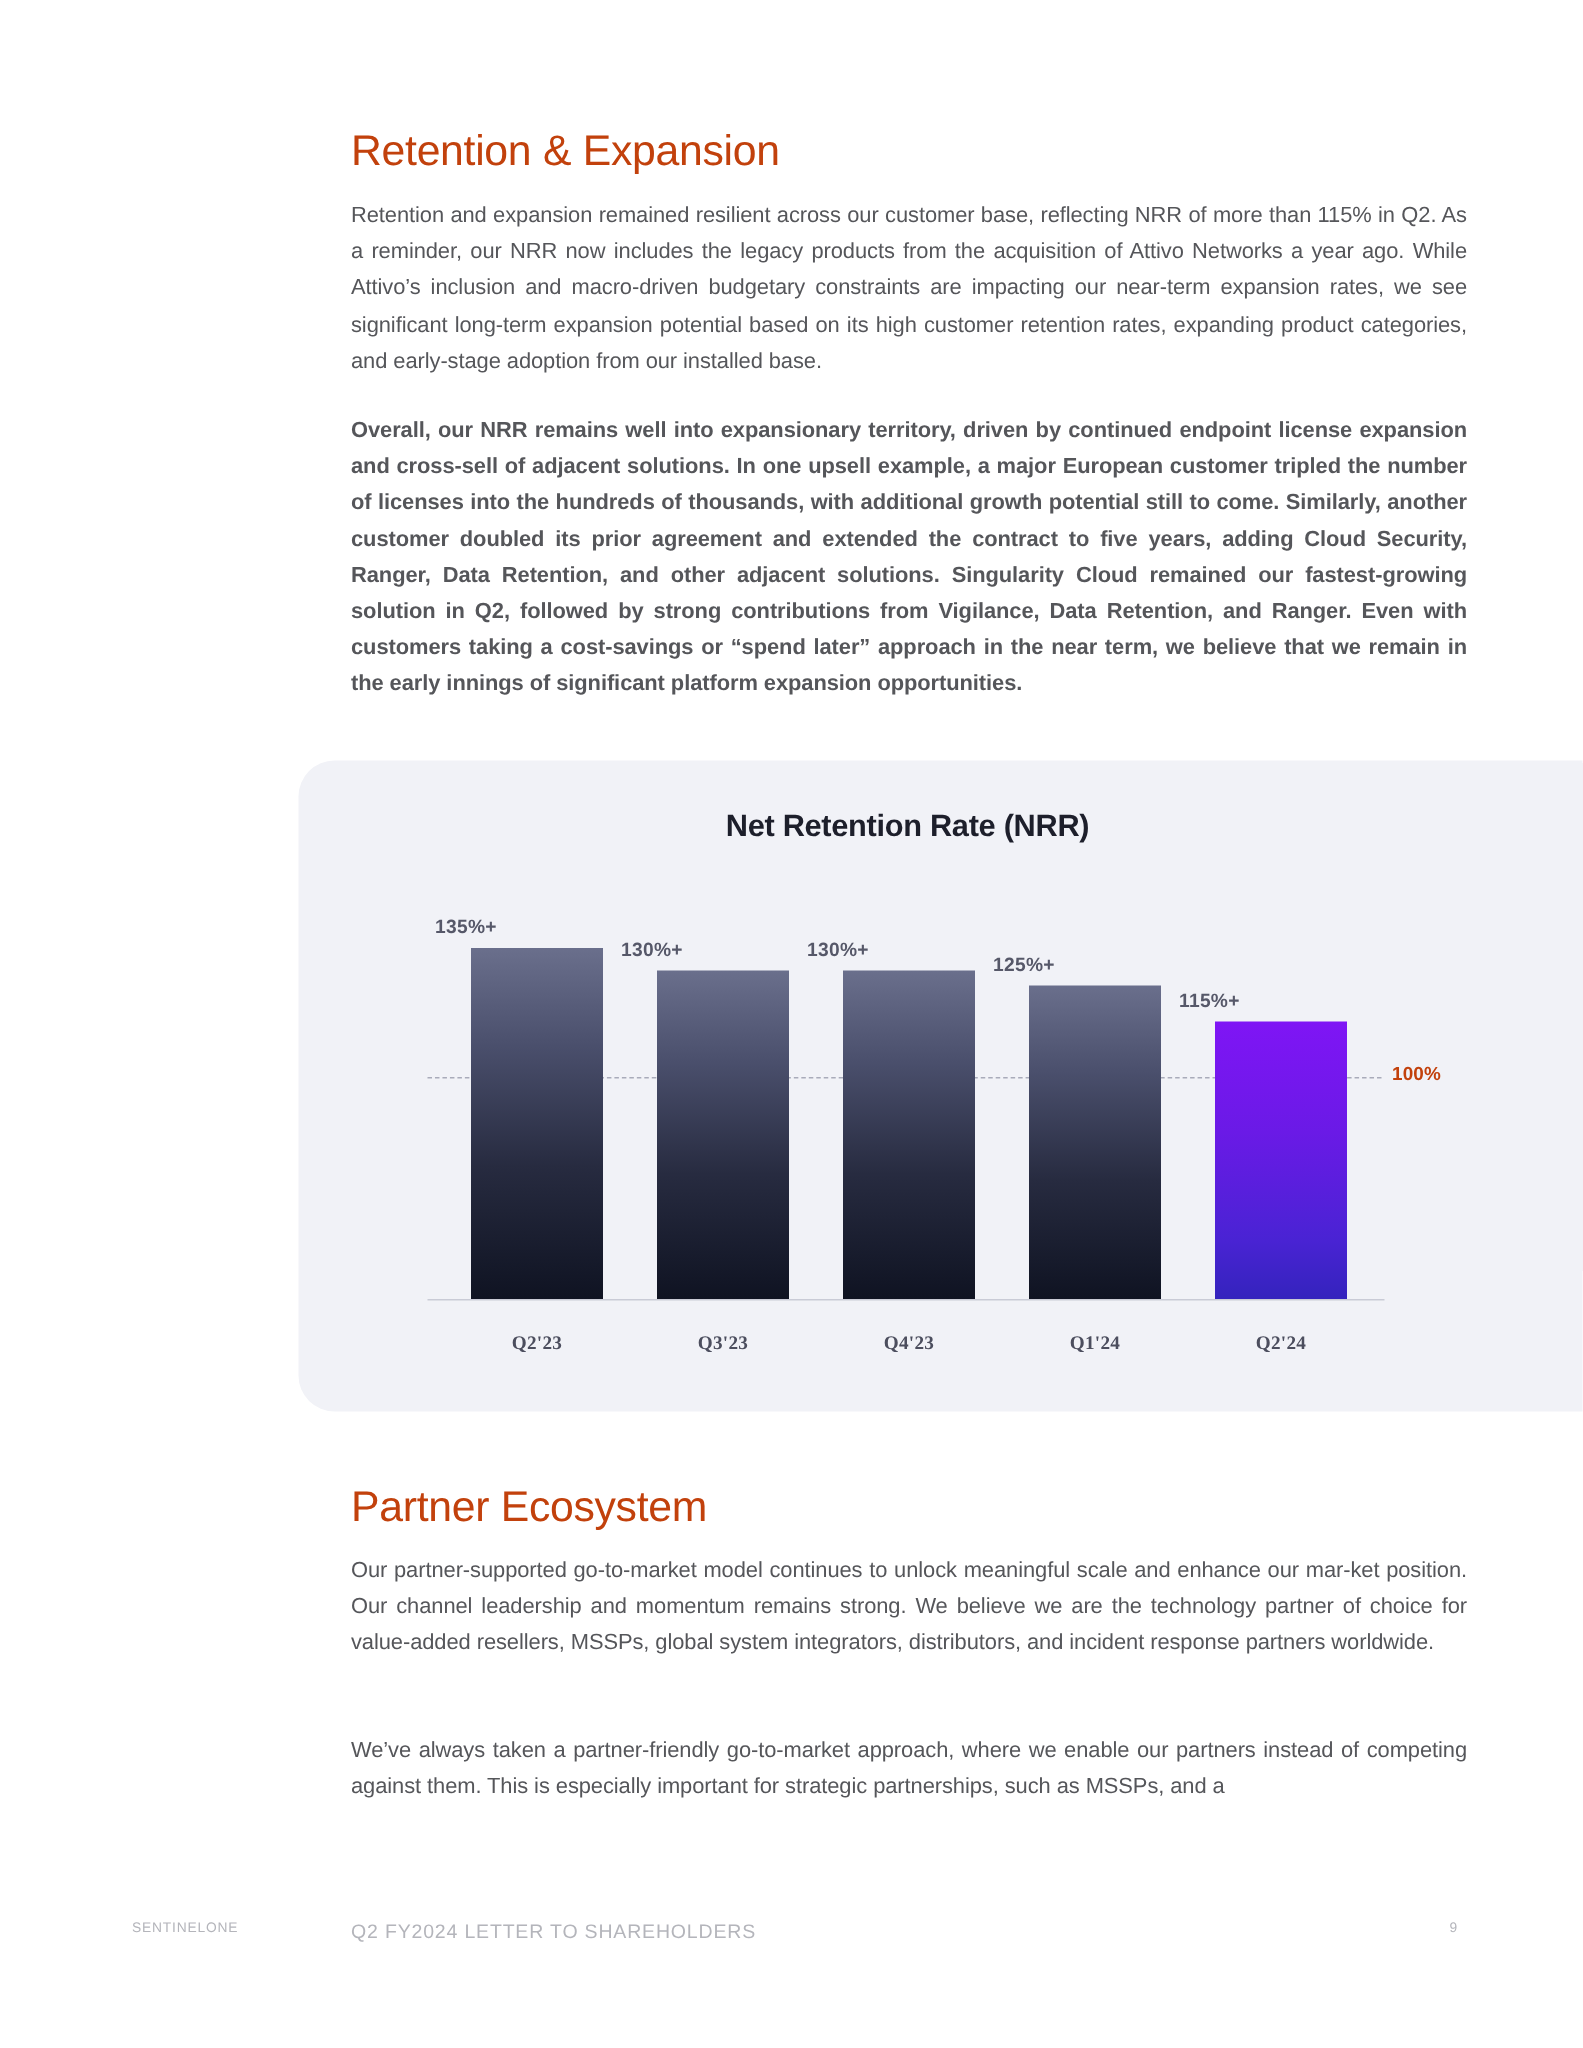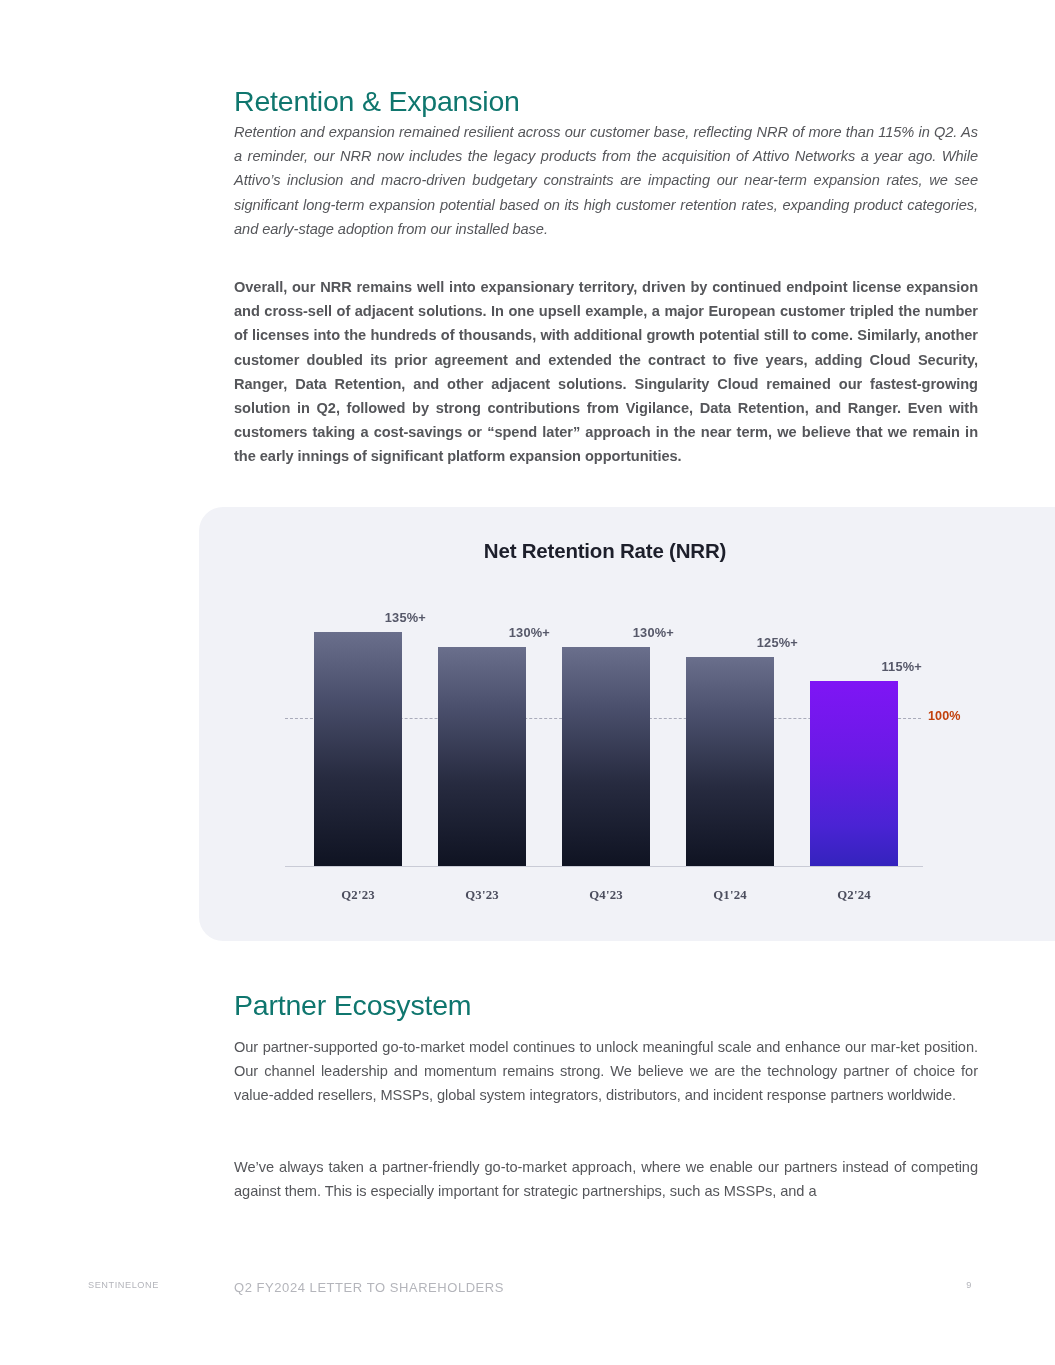--- a/index.html
+++ b/index.html
@@ -26,21 +26,21 @@
     position: absolute;
     left: 234px;
     top: 0;
     width: 744px;
   }
 
   .section-heading {
     font-size: 28.5px;
     line-height: 1.2;
     font-weight: 400;
-    color: #0f766e;
+    color: #c2410c;
     letter-spacing: -0.2px;
     margin: 0;
   }
 
   p.body {
     font-size: 14.6px;
     line-height: 24.2px;
     color: #55565a;
     margin: 0;
     text-align: justify;
@@ -122,21 +122,21 @@
     background: linear-gradient(180deg, #6a6f8c 0%, #4a4f6c 28%, #272b40 62%, #0f1322 100%);
   }
   .bar.accent {
     background: linear-gradient(180deg, #7f15f5 0%, #6a1ae6 40%, #4a23d4 78%, #3423bd 100%);
   }
 
   .bar-label {
     position: absolute;
     left: -24px;
     width: 136px;
-    text-align: right;
+    text-align: left;
     font-size: 12.8px;
     font-weight: bold;
     color: #565869;
     letter-spacing: 0.2px;
   }
 
   .cat-label {
     position: absolute;
     left: -24px;
     top: 22px;
@@ -186,21 +186,21 @@
 </style>
 </head>
 <body>
 
 <div class="page">
 
   <div class="content" style="top:84px;">
     <h1 class="section-heading">Retention &amp; Expansion</h1>
   </div>
 
-  <div class="content" style="top:120px;font-style:italic;">
+  <div class="content" style="top:132px;">
     <p class="body">Retention and expansion remained resilient across our customer base, reflecting NRR of more than 115% in Q2. As a reminder, our NRR now includes the legacy products from the acquisition of Attivo Networks a year ago. While Attivo’s inclusion and macro-driven budgetary constraints are impacting our near-term expansion rates, we see significant long-term expansion potential based on its high customer retention rates, expanding product categories, and early-stage adoption from our installed base.</p>
   </div>
 
   <div class="content" style="top:275px;font-weight:bold;">
     <p class="body">Overall, our NRR remains well into expansionary territory, driven by continued endpoint license expansion and cross-sell of adjacent solutions. In one upsell example, a major European customer tripled the number of licenses into the hundreds of thousands, with additional growth potential still to come. Similarly, another customer doubled its prior agreement and extended the contract to five years, adding Cloud Security, Ranger, Data Retention, and other adjacent solutions. Singularity Cloud remained our fastest-growing solution in Q2, followed by strong contributions from Vigilance, Data Retention, and Ranger. Even with customers taking a cost-savings or “spend later” approach in the near term, we believe that we remain in the early innings of significant platform expansion opportunities.</p>
   </div>
 
   <div class="chart-card">
 
     <div class="chart-title">Net Retention Rate (NRR)</div>

